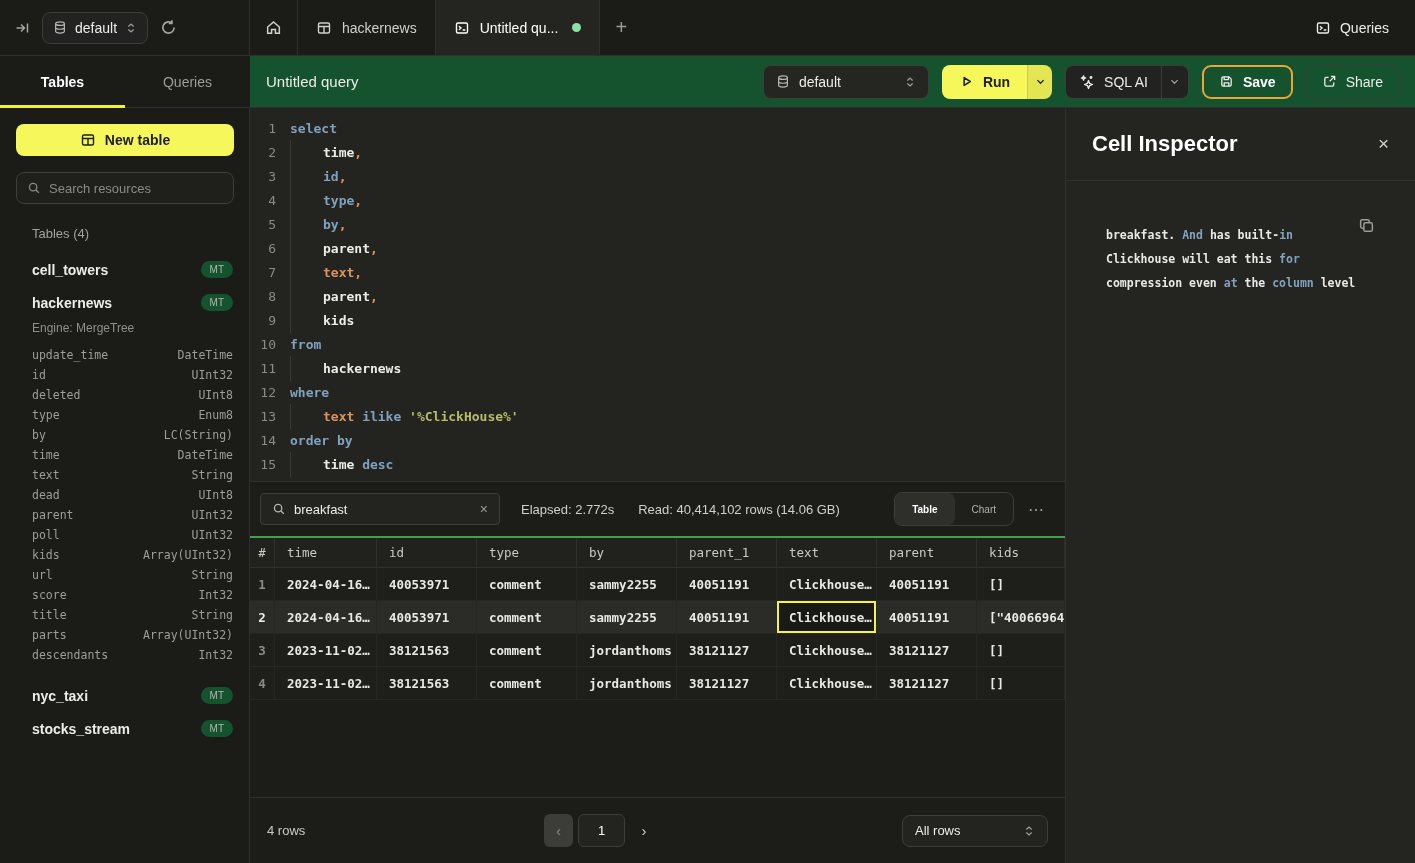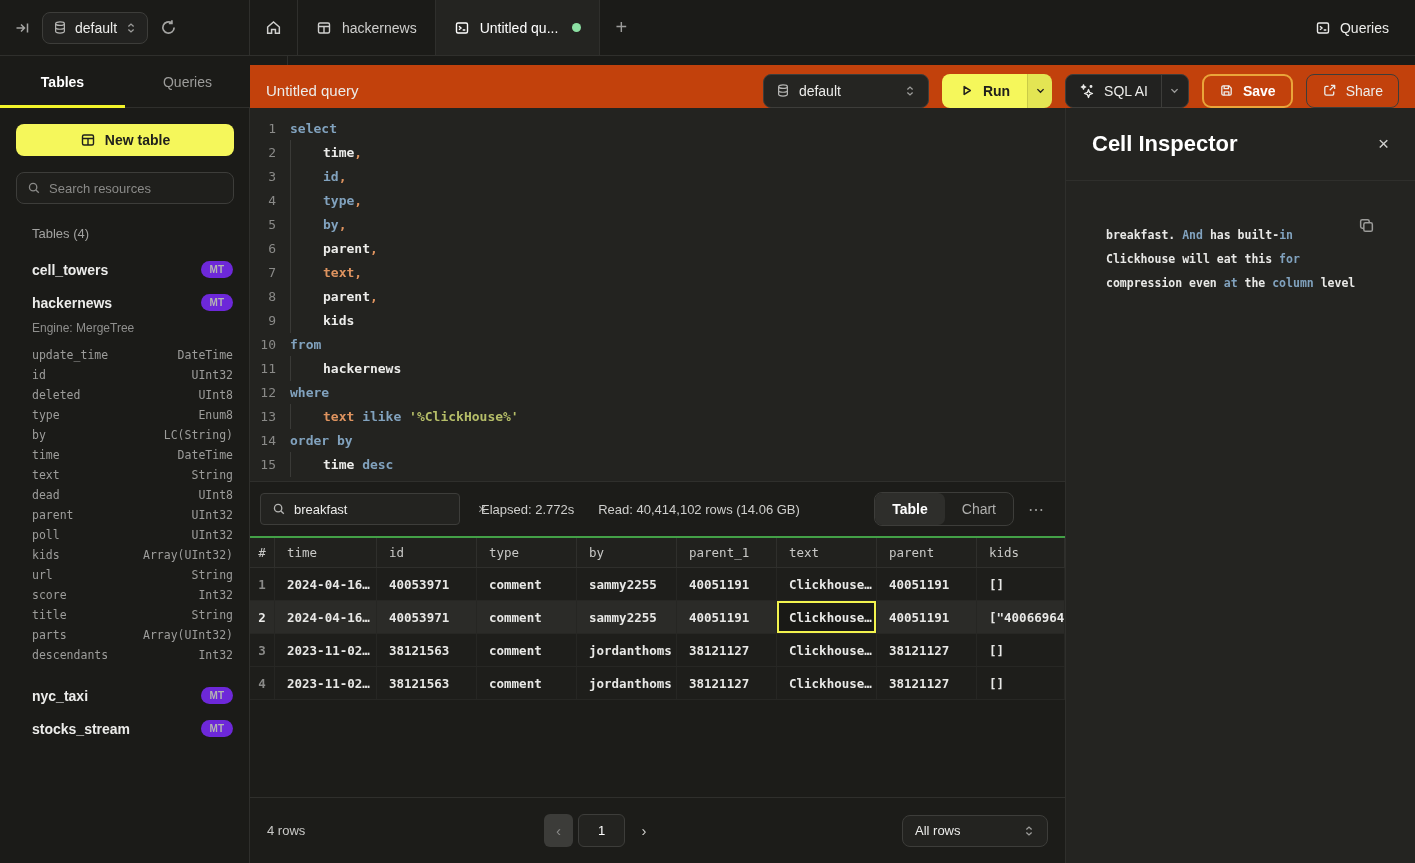--- a/index.html
+++ b/index.html
@@ -19,21 +19,21 @@
   .newtab { width:42px; display:flex; align-items:center; justify-content:center; color:#9c9c9a; font-size:20px; cursor:pointer; }
   .tb-right { margin-left:auto; display:flex; align-items:center; padding-right:26px; }
   .queries-btn { display:flex; align-items:center; gap:9px; color:#ececea; font-size:14px; cursor:pointer; }
 
   
   #side-header { position:absolute; left:0; top:56px; width:288px; height:52px; display:flex; border-bottom:1px solid #2f2f2c; border-right:1px solid #2f2f2c; background:#1b1b18; }
   .side-tab { width:125px; display:flex; align-items:center; justify-content:center; font-size:14px; color:#9c9c9a; cursor:pointer; position:relative; }
   .side-tab.active { color:#ffffff; font-weight:700; }
   .side-tab.active::after { content:''; position:absolute; left:0; bottom:-1px; width:125px; height:3px; background:#f2f42a; }
 
-  #main-header { position:absolute; left:250px; top:65px; width:1165px; height:52px; display:flex; align-items:center; padding:0 16px; border-bottom:1px solid #2f2f2c; background:#c2410c; }
+  #main-header { position:absolute; left:250px; top:56px; width:1165px; height:52px; display:flex; align-items:center; padding:0 16px; border-bottom:1px solid #2f2f2c; background:#14532d; }
   .mh-title { font-size:15px; color:#ececea; }
   .mh-right { margin-left:auto; display:flex; align-items:center; gap:13px; }
   .mh-select { width:166px; height:34px; display:flex; align-items:center; gap:9px; padding:0 12px; border:1px solid #3d3d3a; border-radius:8px; background:#252522; cursor:pointer; }
   .mh-select .lbl { font-size:14px; flex:1; }
   .run-btn { height:34px; display:flex; border-radius:8px; overflow:hidden; cursor:pointer; }
   .run-main { display:flex; align-items:center; gap:9px; padding:0 17px; background:#f5f75b; color:#20201c; font-size:14px; font-weight:700; }
   .run-seg { width:25px; display:flex; align-items:center; justify-content:center; background:#e3e553; border-left:1px solid #c9cb47; color:#20201c; }
   .sqlai-btn { height:34px; display:flex; align-items:center; border:1px solid #3d3d3a; border-radius:8px; background:#222220; cursor:pointer; }
   .sqlai-main { display:flex; align-items:center; gap:9px; padding:0 13px; font-size:14px; color:#ececea; }
   .sqlai-seg { width:27px; height:100%; display:flex; align-items:center; justify-content:center; border-left:1px solid #3d3d3a; color:#9c9c9a; }
@@ -43,43 +43,43 @@
   
   #sidebar { position:absolute; left:0; top:108px; width:250px; height:755px; border-right:1px solid #2f2f2c; background:#1b1b18; padding:16px; overflow:hidden; }
   .newtable-btn { width:218px; height:32px; display:flex; align-items:center; justify-content:center; gap:9px; background:#f5f75b; border-radius:8px; color:#20201c; font-size:14px; font-weight:600; cursor:pointer; }
   .search-box { margin-top:16px; width:218px; height:32px; display:flex; align-items:center; gap:8px; padding:0 10px; border:1px solid #3d3d3a; border-radius:8px; background:#1f1f1c; }
   .search-box input { flex:1; background:none; border:none; outline:none; color:#ececea; font-size:13px; font-family:"Liberation Sans",sans-serif; }
   .search-box input::placeholder { color:#8a8a88; }
   .side-section { margin-top:22px; padding-left:16px; }
   .section-label { font-size:13px; color:#a2a2a0; margin-bottom:12px; }
   .tbl-item { display:flex; align-items:center; justify-content:space-between; height:33px; cursor:pointer; }
   .tbl-item .nm { font-size:14px; font-weight:600; color:#ececea; }
-  .mt-badge { background:#6d28d9; color:#b4b4b2; font-size:10px; font-weight:700; padding:3px 9px; border-radius:9px; }
+  .mt-badge { background:#14532d; color:#b4b4b2; font-size:10px; font-weight:400; padding:3px 9px; border-radius:9px; }
   .engine-line { font-size:12px; color:#8f8f8d; margin:2px 0 10px; }
   .col-row { display:flex; justify-content:space-between; align-items:center; height:20px; font-family:"DejaVu Sans Mono",monospace; font-size:11.5px; color:#9d9d9b; }
   .col-gap { height:14px; }
 
   
   #editor { position:absolute; left:250px; top:108px; width:815px; height:373px; background:#232320; padding-top:8px; cursor:text; overflow:hidden; }
   .eline { height:24px; display:flex; align-items:center; }
   .ln { width:26px; text-align:right; margin-right:14px; color:#8a8a88; font-family:"DejaVu Sans Mono",monospace; font-size:13px; flex-shrink:0; }
   .code { font-family:"DejaVu Sans Mono",monospace; font-size:13px; font-weight:700; white-space:pre; }
   .code.ind { position:relative; padding-left:33px; }
   .code.ind::before { content:''; position:absolute; left:0; top:-5px; bottom:-5px; width:1px; background:#3a3a37; }
   .tk-kw { color:#81a2be; } .tk-or { color:#de935f; } .tk-str { color:#b5bd68; } .tk-id { color:#ececea; } .tk-pl { color:#cfcfcd; }
 
   
   #results { position:absolute; left:250px; top:481px; width:815px; height:382px; background:#1c1c19; border-top:1px solid #2f2f2c; }
   .res-toolbar { height:54px; display:flex; align-items:center; padding:0 10px; }
-  .res-search { width:200px; height:32px; display:flex; align-items:center; gap:8px; padding:0 11px; border:1px solid #3d3d3a; border-radius:4px; background:#232320; }
+  .res-search { width:240px; height:32px; display:flex; align-items:center; gap:8px; padding:0 11px; border:1px solid #3d3d3a; border-radius:4px; background:#232320; }
   .res-search input { flex:1; background:none; border:none; outline:none; color:#ececea; font-size:13px; font-family:"Liberation Sans",sans-serif; }
   .clear-x { color:#9c9c9a; font-size:14px; cursor:pointer; }
   .stat { font-size:13px; color:#cfcfcd; }
   .seg-ctl { margin-left:auto; display:flex; height:34px; border:1px solid #3d3d3a; border-radius:8px; background:#1f1f1c; overflow:hidden; }
-  .seg { padding:0 17px; display:flex; align-items:center; font-size:14px; color:#b0b0ae; cursor:pointer; }
+  .seg { padding:0 17px; display:flex; align-items:center; font-size:10px; color:#b0b0ae; cursor:pointer; }
   .seg.active { background:#2e2e2b; color:#ffffff; font-weight:600; border-radius:7px; }
   .more-btn { margin:0 6px 0 10px; color:#9c9c9a; font-size:16px; letter-spacing:1px; cursor:pointer; padding:4px; }
   .green-bar { height:2px; background:#43a047; }
   .grid-head { display:flex; height:30px; background:#21211e; border-bottom:1px solid #2f2f2c; }
   .hc { display:flex; align-items:center; padding-left:12px; font-family:"DejaVu Sans Mono",monospace; font-size:12.5px; color:#c9c9c7; border-right:1px solid #2f2f2c; overflow:hidden; white-space:nowrap; }
   .hc.num { justify-content:center; padding-left:0; }
   .grid-row { display:flex; height:33px; background:#1e1e1b; border-bottom:1px solid #272724; cursor:pointer; }
   .grid-row.sel { background:#2b2b28; }
   .gc { display:flex; align-items:center; padding-left:12px; font-family:"DejaVu Sans Mono",monospace; font-size:12.5px; font-weight:700; color:#e8e8e6; border-right:1px solid #262623; overflow:hidden; white-space:nowrap; }
   .gc.num { justify-content:center; padding-left:0; font-weight:700; color:#8a8a88; }

